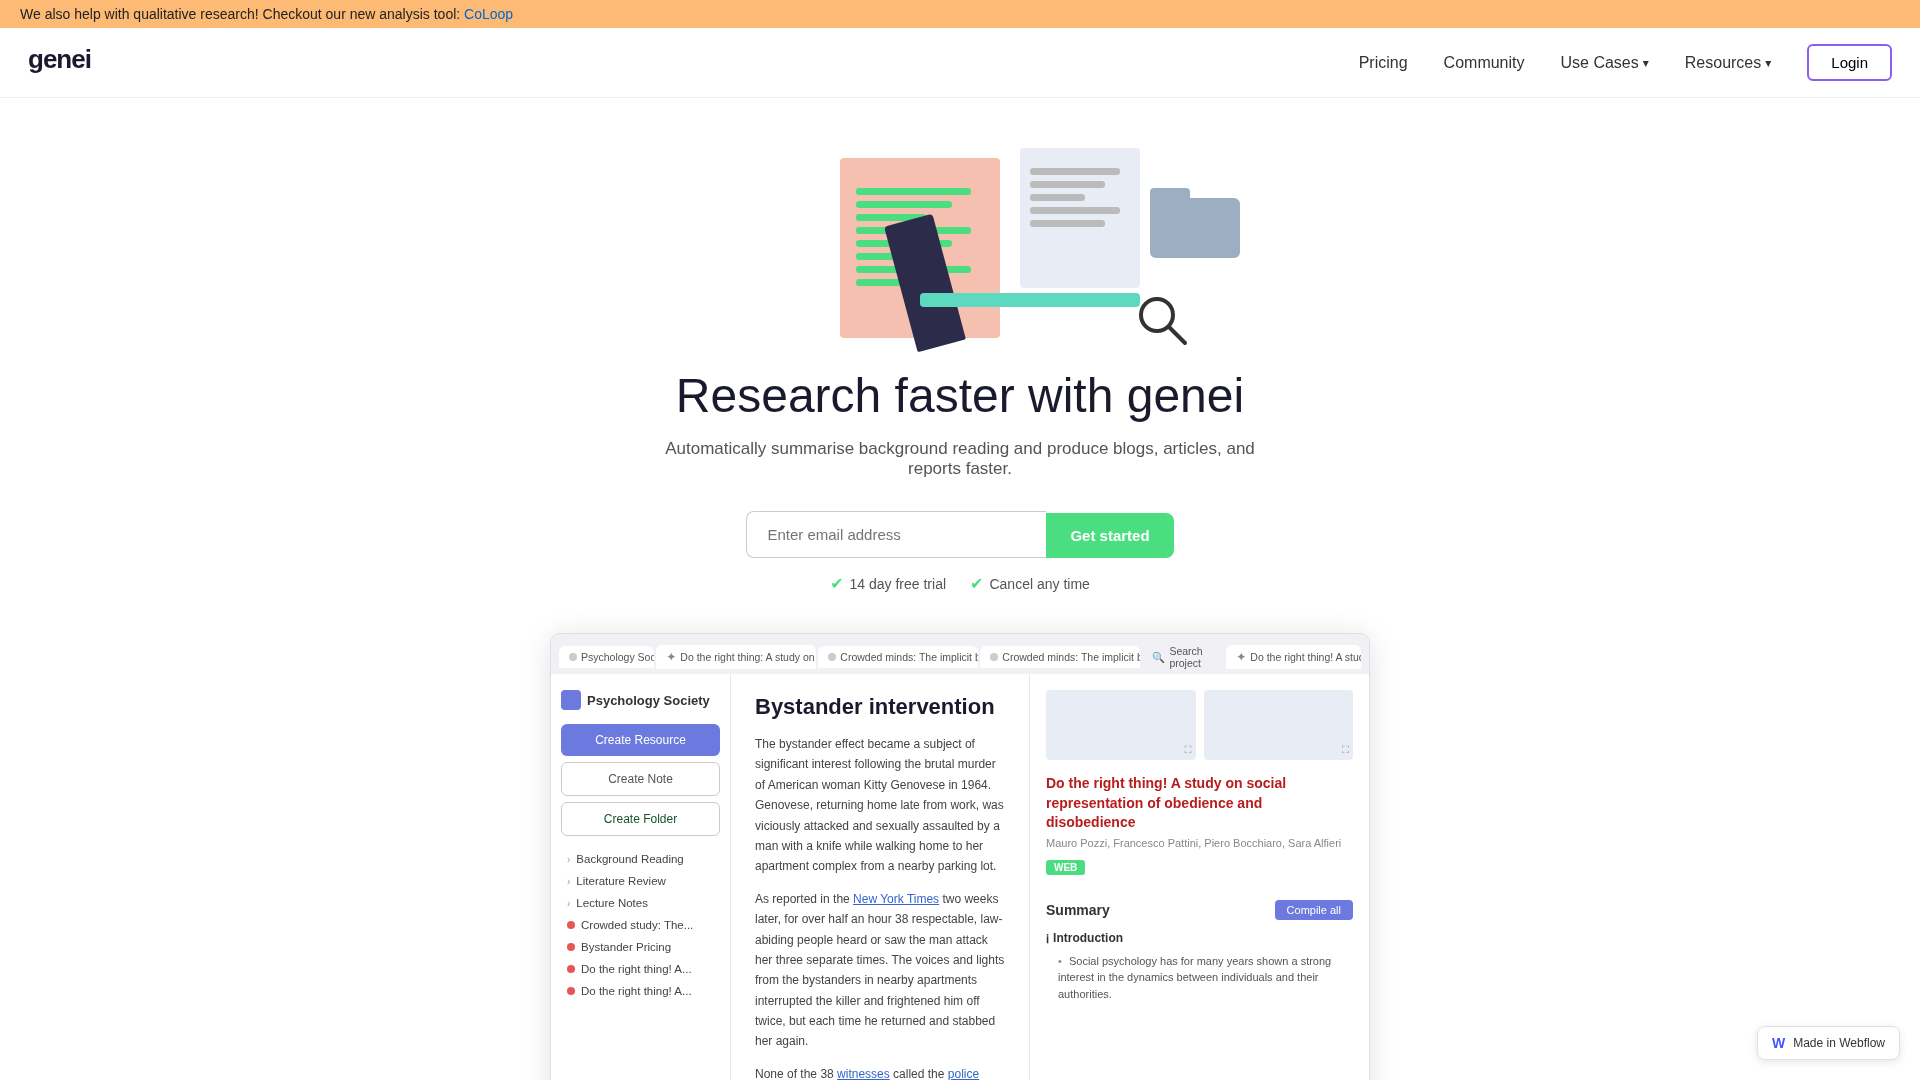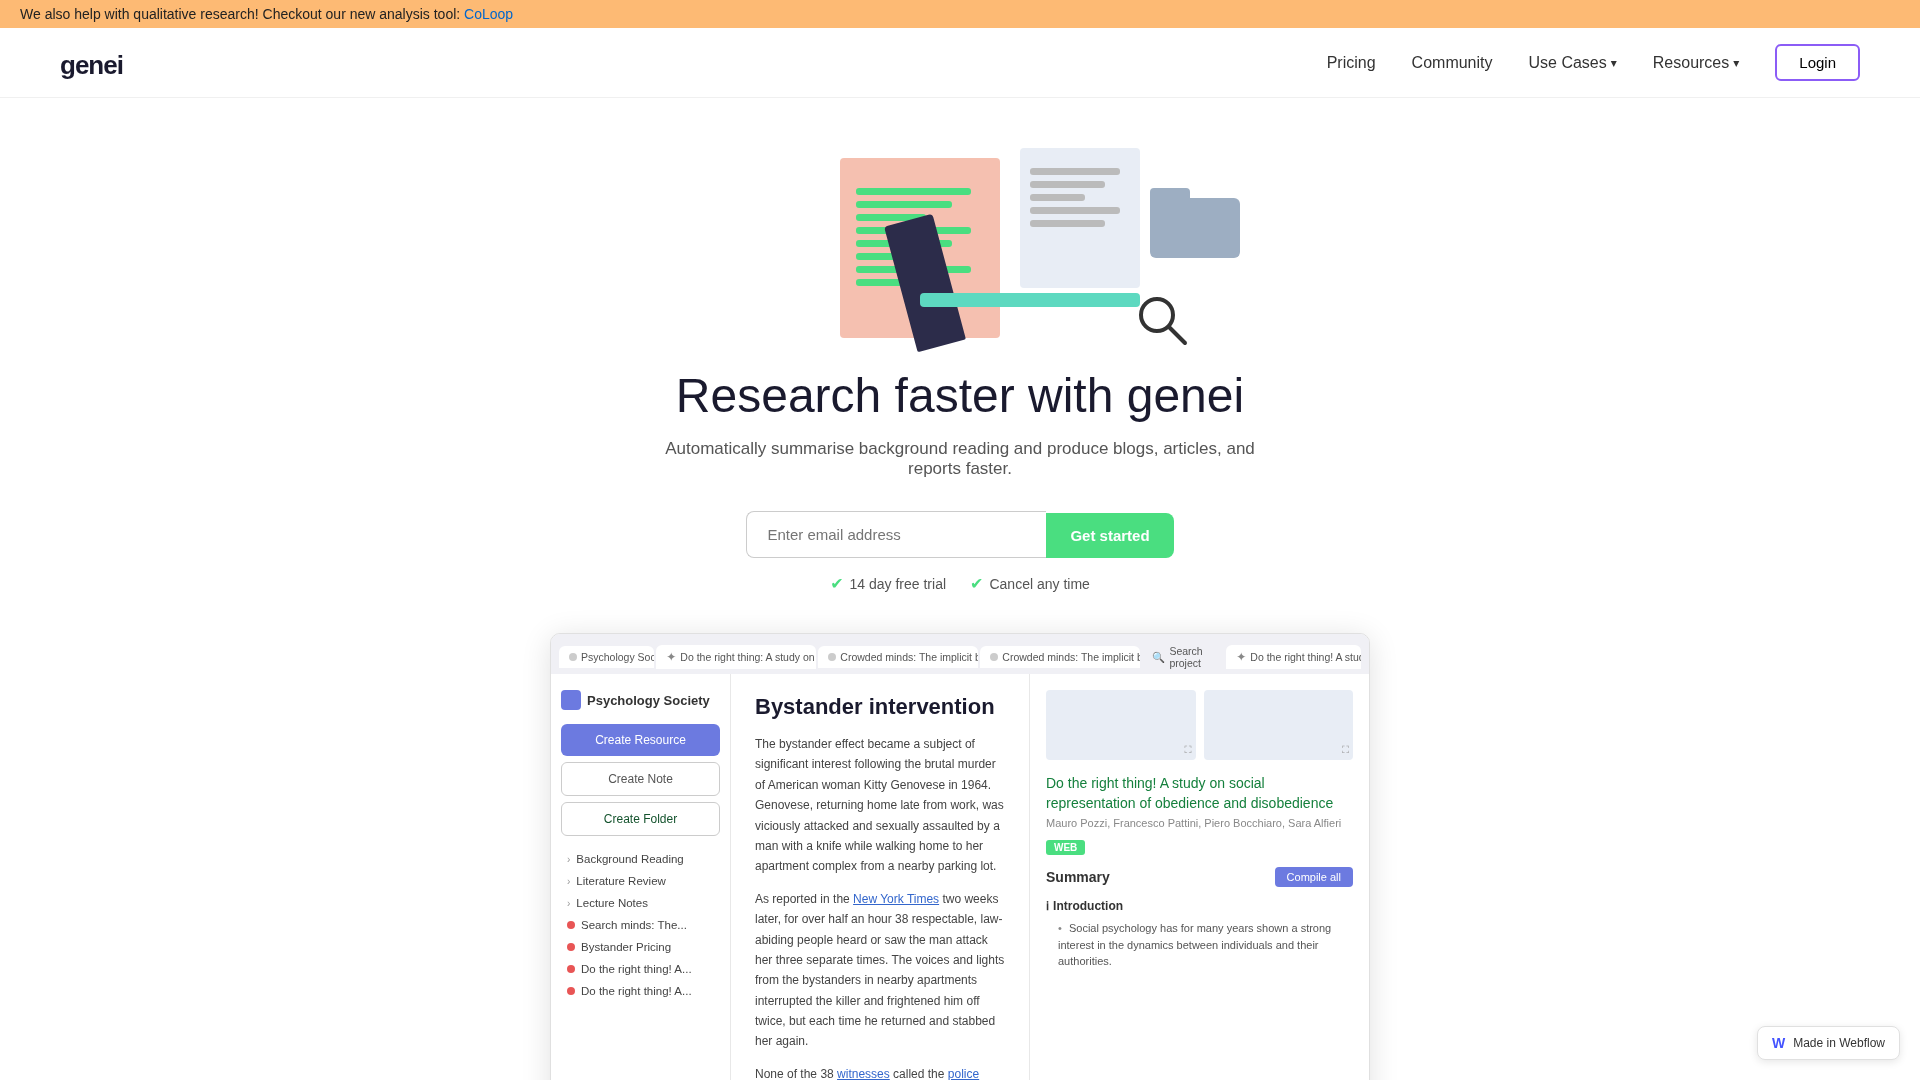--- a/index.html
+++ b/index.html
@@ -11,23 +11,23 @@
       text-align: left;
       padding: 6px 20px;
       font-size: 14px;
       color: #222;
     }
     .top-banner a { color: #0066cc; text-decoration: none; }
 
     
     nav {
       display: flex;
-      align-items: flex-end;
+      align-items: flex-start;
       justify-content: space-between;
-      padding: 16px 60px;
+      padding: 16px 28px;
       border-bottom: 1px solid #f0f0f0;
     }
     .nav-logo {
       font-size: 26px;
       font-weight: 700;
       color: #1a1a2e;
       letter-spacing: -1px;
       text-decoration: none;
     }
     .nav-links {
@@ -349,39 +349,39 @@
     }
     .panel-img-placeholder .expand-icon {
       position: absolute;
       bottom: 4px;
       right: 4px;
       font-size: 10px;
       color: #999;
     }
     .panel-paper-title {
       font-size: 14px;
-      font-weight: 400;
-      color: #15803d;
+      font-weight: 700;
+      color: #b91c1c;
       margin-bottom: 4px;
       line-height: 1.4;
     }
     .panel-authors {
       font-size: 11px;
       color: #888;
       margin-bottom: 8px;
     }
     .web-badge {
       display: inline-block;
       background: #4ade80;
       color: #fff;
       font-size: 10px;
       padding: 2px 8px;
       border-radius: 3px;
       font-weight: 600;
-      margin-bottom: 12px;
+      margin-bottom: 25px;
     }
     .summary-header {
       display: flex;
       justify-content: space-between;
       align-items: center;
       margin-bottom: 10px;
     }
     .summary-title-text {
       font-size: 14px;
       font-weight: 600;
@@ -567,21 +567,21 @@
           <div class="sidebar-item">
             <span class="arrow">›</span>
             <span>Literature Review</span>
           </div>
           <div class="sidebar-item">
             <span class="arrow">›</span>
             <span>Lecture Notes</span>
           </div>
           <div class="sidebar-item">
             <span class="red-dot"></span>
-            <span>Search minds: The...</span>
+            <span>Crowded study: The...</span>
           </div>
           <div class="sidebar-item">
             <span class="red-dot"></span>
             <span>Bystander Pricing</span>
           </div>
           <div class="sidebar-item">
             <span class="red-dot"></span>
             <span>Do the right thing! A...</span>
           </div>
           <div class="sidebar-item">

